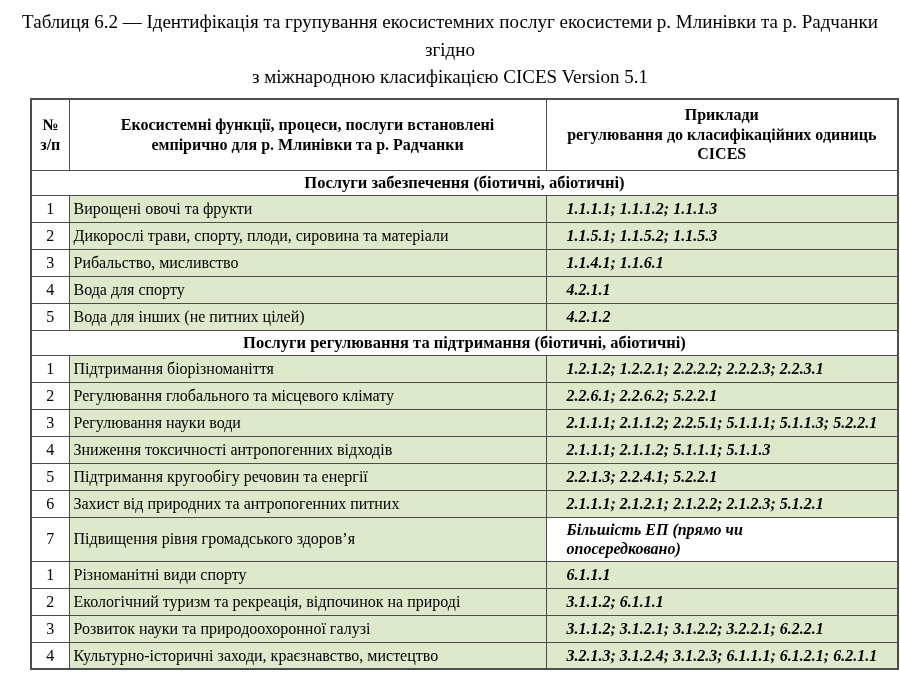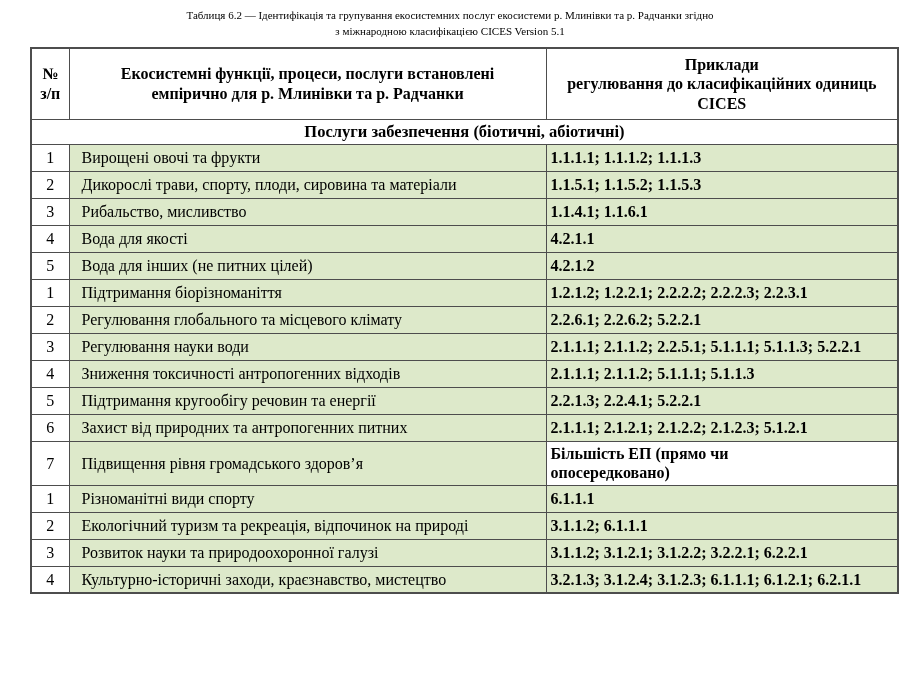--- a/index.html
+++ b/index.html
@@ -13,21 +13,21 @@
     width:900px;
     height:695px;
     background:var(--white);
     color:var(--text);
     font-family:"Liberation Serif", serif;
     overflow:hidden;
   }
   .caption{
     margin:8px 14px 7px 14px;
     text-align:center;
-    font-size:11px;
+    font-size:19px;
     line-height:1.45;
     white-space:pre-line;
     font-weight:normal;
   }
   table.ecotable{
     border-collapse:collapse;
     table-layout:fixed;
     width:867px;
     margin-left:30px;
     border:2px solid var(--border);
@@ -60,27 +60,28 @@
     font-family:Liberation Serif, serif;
   }
   tr.data-row{height:27px;}
   td.num{
     text-align:center;
     background:var(--white);
   }
   td.service{
     background:var(--green);
     text-align:left;
-    padding-left:12px;
+    padding-left:4px;
   }
   td.codes{
     background:var(--green);
     font-weight:bold;
     text-align:left;
-    padding-left:4px;
+    padding-left:20px;
+    font-style:italic;
   }
   td.codes.note{
     background:var(--white);
     text-align:left;
     white-space:pre-line;
   }
 </style>
 </head>
 <body>
 
@@ -118,27 +119,30 @@
         <td class="service">Дикорослі трави, спорту, плоди, сировина та матеріали</td>
         <td class="codes">1.1.5.1; 1.1.5.2;  1.1.5.3</td>
       </tr>
       <tr class="data-row">
         <td class="num">3</td>
         <td class="service">Рибальство, мисливство</td>
         <td class="codes">1.1.4.1; 1.1.6.1</td>
       </tr>
       <tr class="data-row">
         <td class="num">4</td>
-        <td class="service">Вода для якості</td>
+        <td class="service">Вода для спорту</td>
         <td class="codes">4.2.1.1</td>
       </tr>
       <tr class="data-row">
         <td class="num">5</td>
         <td class="service">Вода для інших (не питних цілей)</td>
         <td class="codes">4.2.1.2</td>
+      </tr>
+      <tr class="section-row">
+        <td colspan="3">Послуги регулювання та підтримання (біотичні, абіотичні)</td>
       </tr>
       <tr class="data-row">
         <td class="num">1</td>
         <td class="service">Підтримання біорізноманіття</td>
         <td class="codes">1.2.1.2; 1.2.2.1; 2.2.2.2; 2.2.2.3; 2.2.3.1</td>
       </tr>
       <tr class="data-row">
         <td class="num">2</td>
         <td class="service">Регулювання глобального та місцевого  клімату</td>
         <td class="codes">2.2.6.1; 2.2.6.2; 5.2.2.1</td>

